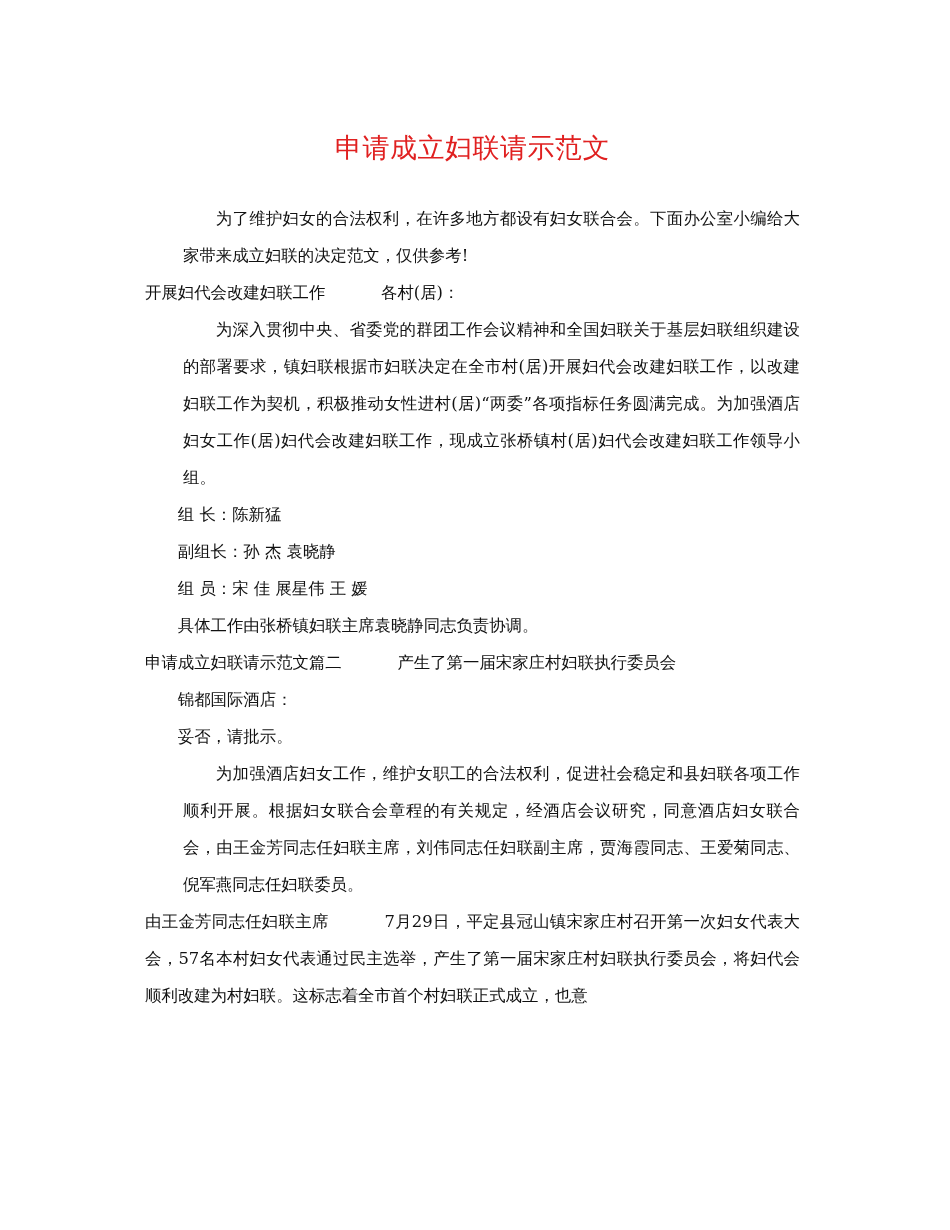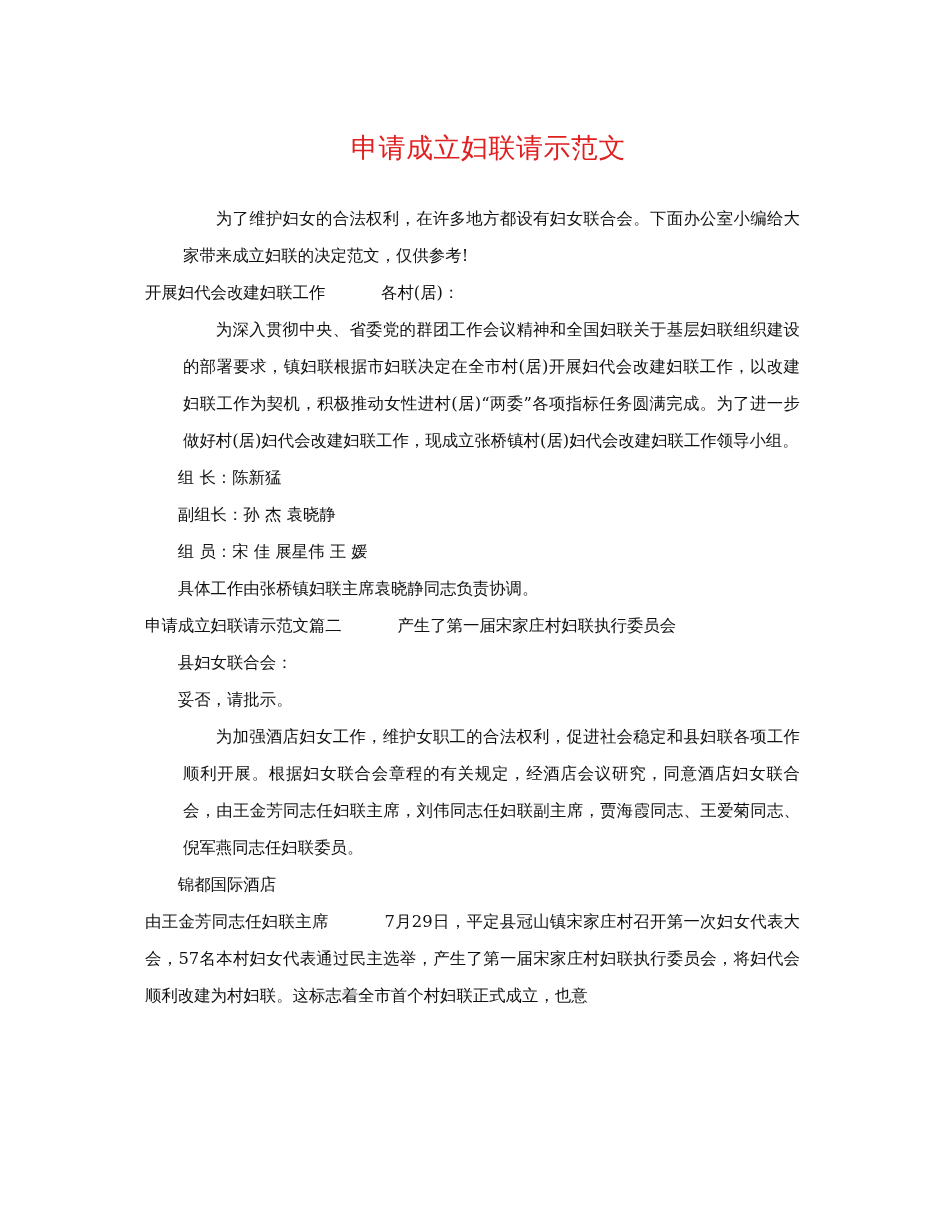--- a/index.html
+++ b/index.html
@@ -17,21 +17,21 @@
     }
     .page {
       position: absolute;
       left: 145px;
       top: 0;
       width: 655px;
     }
     .title {
       position: absolute;
       top: 130px;
-      left: 16px;
+      left: 0;
       width: 655px;
       text-align: center;
       font-size: 27px;
       line-height: 36px;
       color: #e02020;
       letter-spacing: 0.5px;
     }
     .body {
       position: absolute;
       top: 200px;
@@ -52,27 +52,26 @@
 </head>
 <body>
 
 <div class="page">
   <div class="title">申请成立妇联请示范文</div>
 
   <div class="body">
     <p class="p indent">为了维护妇女的合法权利，在许多地方都设有妇女联合会。下面办公室小编给大家带来成立妇联的决定范文，仅供参考!</p>
 
     <p class="p"><span>开展妇代会改建妇联工作</span><span class="gap"></span><span>各村(居)：</span></p>
-    <p class="p indent">为深入贯彻中央、省委党的群团工作会议精神和全国妇联关于基层妇联组织建设的部署要求，镇妇联根据市妇联决定在全市村(居)开展妇代会改建妇联工作，以改建妇联工作为契机，积极推动女性进村(居)“两委”各项指标任务圆满完成。为了进一步做好村(居)妇代会改建妇联工作，现成立张桥镇村(居)妇代会改建妇联工作领导小组。</p>
+    <p class="p indent">为深入贯彻中央、省委党的群团工作会议精神和全国妇联关于基层妇联组织建设的部署要求，镇妇联根据市妇联决定在全市村(居)开展妇代会改建妇联工作，以改建妇联工作为契机，积极推动女性进村(居)“两委”各项指标任务圆满完成。为加强酒店妇女工作(居)妇代会改建妇联工作，现成立张桥镇村(居)妇代会改建妇联工作领导小组。</p>
     <p class="p pad">组 长：陈新猛</p>
     <p class="p pad">副组长：孙 杰 袁晓静</p>
     <p class="p pad">组 员：宋 佳 展星伟 王 媛</p>
     <p class="p pad">具体工作由张桥镇妇联主席袁晓静同志负责协调。</p>
 
     <p class="p"><span>申请成立妇联请示范文篇二</span><span class="gap"></span><span>产生了第一届宋家庄村妇联执行委员会</span></p>
-    <p class="p pad">县妇女联合会：</p>
+    <p class="p pad">锦都国际酒店：</p>
     <p class="p pad">妥否，请批示。</p>
     <p class="p indent">为加强酒店妇女工作，维护女职工的合法权利，促进社会稳定和县妇联各项工作顺利开展。根据妇女联合会章程的有关规定，经酒店会议研究，同意酒店妇女联合会，由王金芳同志任妇联主席，刘伟同志任妇联副主席，贾海霞同志、王爱菊同志、倪军燕同志任妇联委员。</p>
-    <p class="p pad">锦都国际酒店</p>
 
     <p class="p"><span>由王金芳同志任妇联主席</span><span class="gap"></span><span>7月29日，平定县冠山镇宋家庄村召开第一次妇女代表大会，57名本村妇女代表通过民主选举，产生了第一届宋家庄村妇联执行委员会，将妇代会顺利改建为村妇联。这标志着全市首个村妇联正式成立，也意</span></p>
   </div>
 </div>
 
 </body></html>

